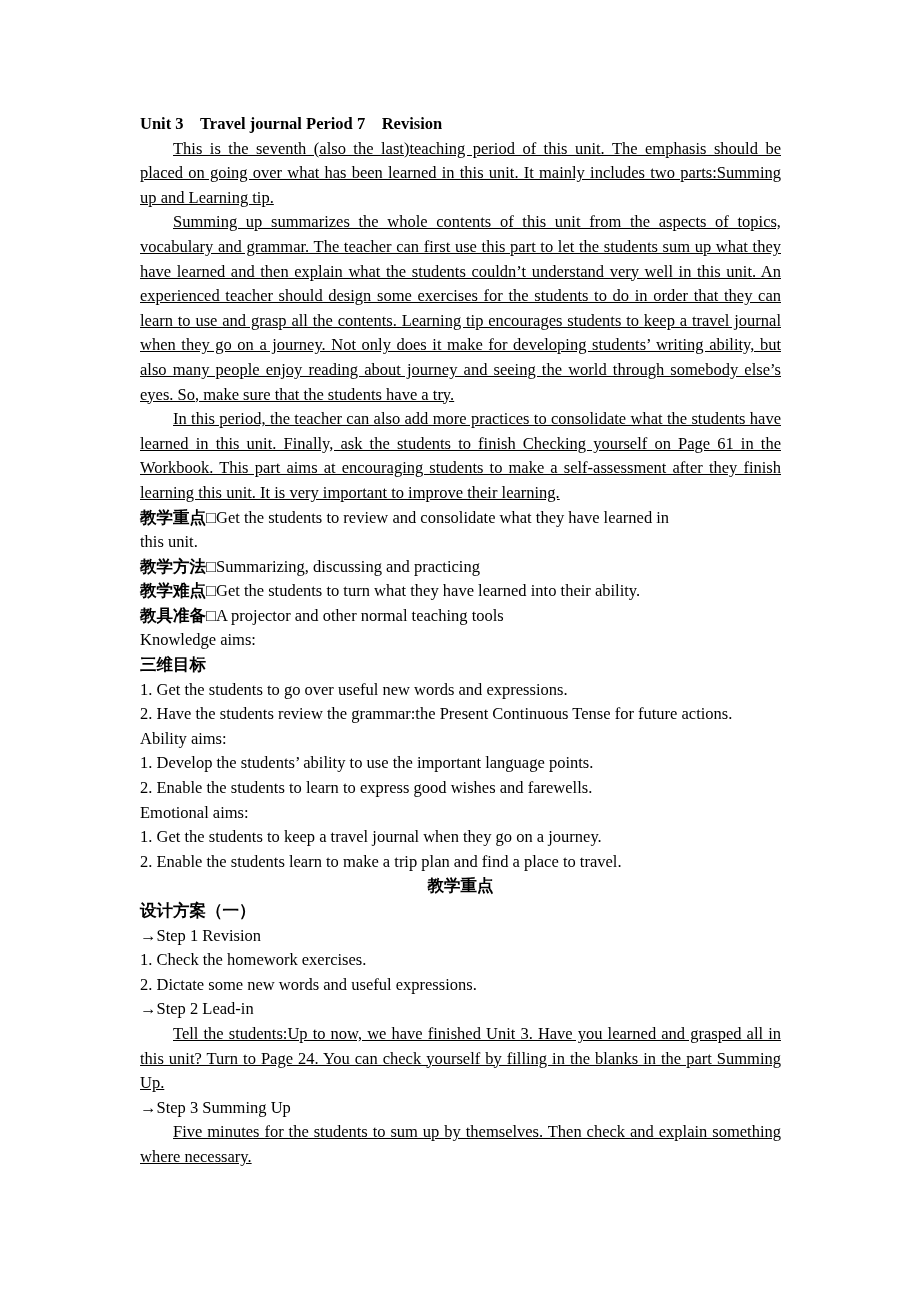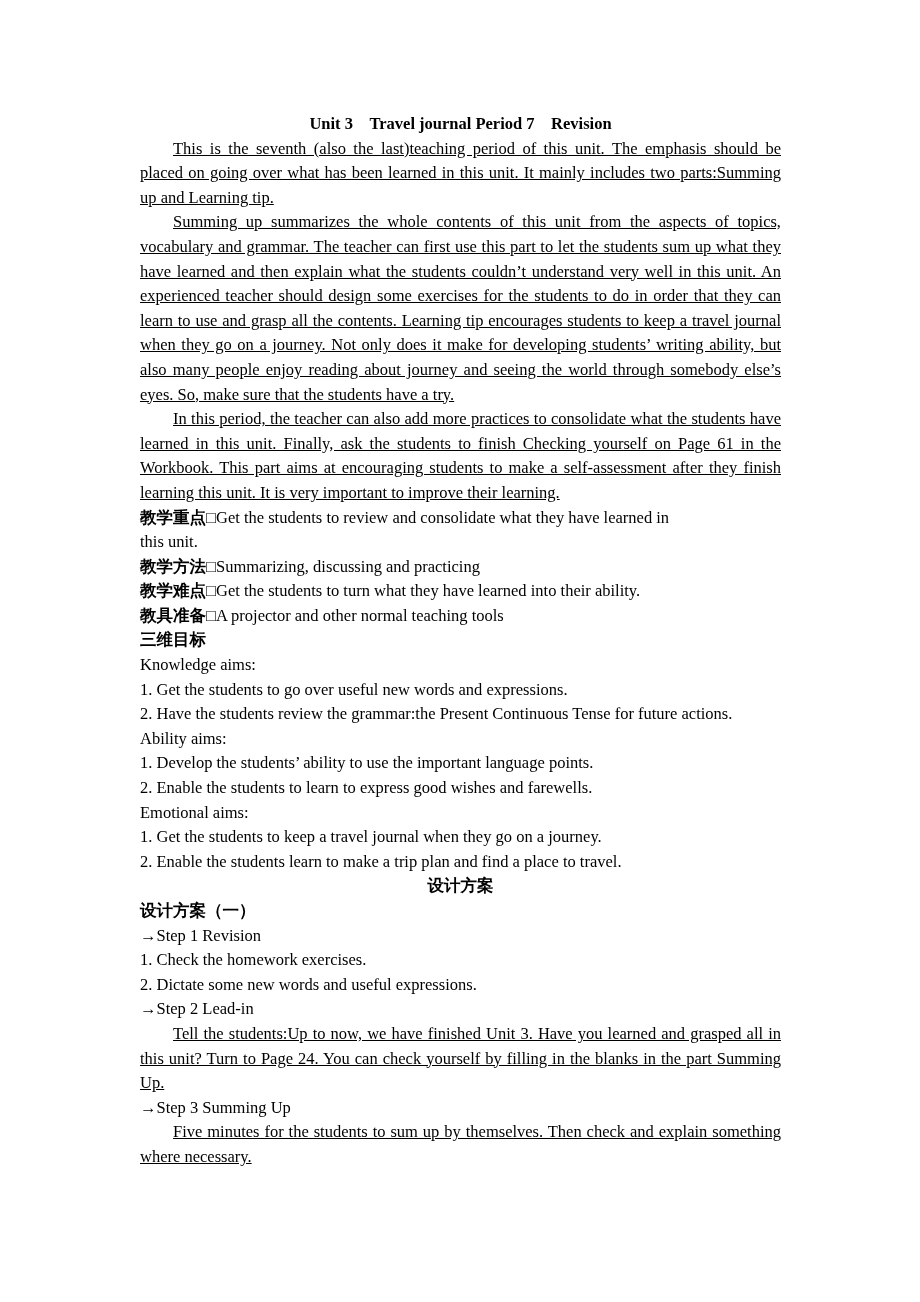--- a/index.html
+++ b/index.html
@@ -20,21 +20,21 @@
     height: 1302px;
     padding: 112px 139px 0 140px;
     background: #ffffff;
   }
   .page p {
     margin: 0;
     font-size: 16.5px;
     line-height: 24.6px;
   }
   .doc-title {
-    text-align: center;
+    text-align: left;
     font-weight: bold;
     white-space: pre-wrap;
   }
   .body-para {
     text-align: justify;
     text-indent: 33px;
     text-decoration: underline;
   }
   .ind {
     margin-left: 33px;
@@ -62,35 +62,35 @@
   <p class="body-para">In this period, the teacher can also add more practices to consolidate what the students have learned in this unit. Finally, ask the students to finish Checking yourself on Page 61 in the Workbook. This part aims at encouraging students to make a self-assessment after they finish learning this unit. It is very important to improve their learning.</p>
 
   <p class="ind"><span class="bold">教学重点□</span><span>Get the students to review and consolidate what they have learned in</span><br><span>this unit.</span></p>
 
   <p class="ind"><span class="bold">教学方法□</span><span>Summarizing, discussing and practicing</span></p>
 
   <p class="ind"><span class="bold">教学难点□</span><span>Get the students to turn what they have learned into their ability.</span></p>
 
   <p class="ind"><span class="bold">教具准备□</span><span>A projector and other normal teaching tools</span></p>
 
+  <p class="ind">Knowledge aims:</p>
+
   <p class="ind bold">三维目标</p>
-
-  <p class="ind">Knowledge aims:</p>
   <p class="ind">1. Get the students to go over useful new words and expressions.</p>
   <p class="ind">2. Have the students review the grammar:the Present Continuous Tense for future actions.</p>
 
   <p class="ind">Ability aims:</p>
   <p class="ind">1. Develop the students’ ability to use the important language points.</p>
   <p class="ind">2. Enable the students to learn to express good wishes and farewells.</p>
 
   <p class="ind">Emotional aims:</p>
   <p class="ind">1. Get the students to keep a travel journal when they go on a journey.</p>
   <p class="ind">2. Enable the students learn to make a trip plan and find a place to travel.</p>
 
-  <p class="center-bold">设计方案</p>
+  <p class="center-bold">教学重点</p>
 
   <p class="ind bold">设计方案（一）</p>
 
   <p class="ind">→Step 1 Revision</p>
   <p class="ind">1. Check the homework exercises.</p>
   <p class="ind">2. Dictate some new words and useful expressions.</p>
 
   <p class="ind">→Step 2 Lead-in</p>
   <p class="body-para">Tell the students:Up to now, we have finished Unit 3. Have you learned and grasped all in this unit? Turn to Page 24. You can check yourself by filling in the blanks in the part Summing Up.</p>
 

